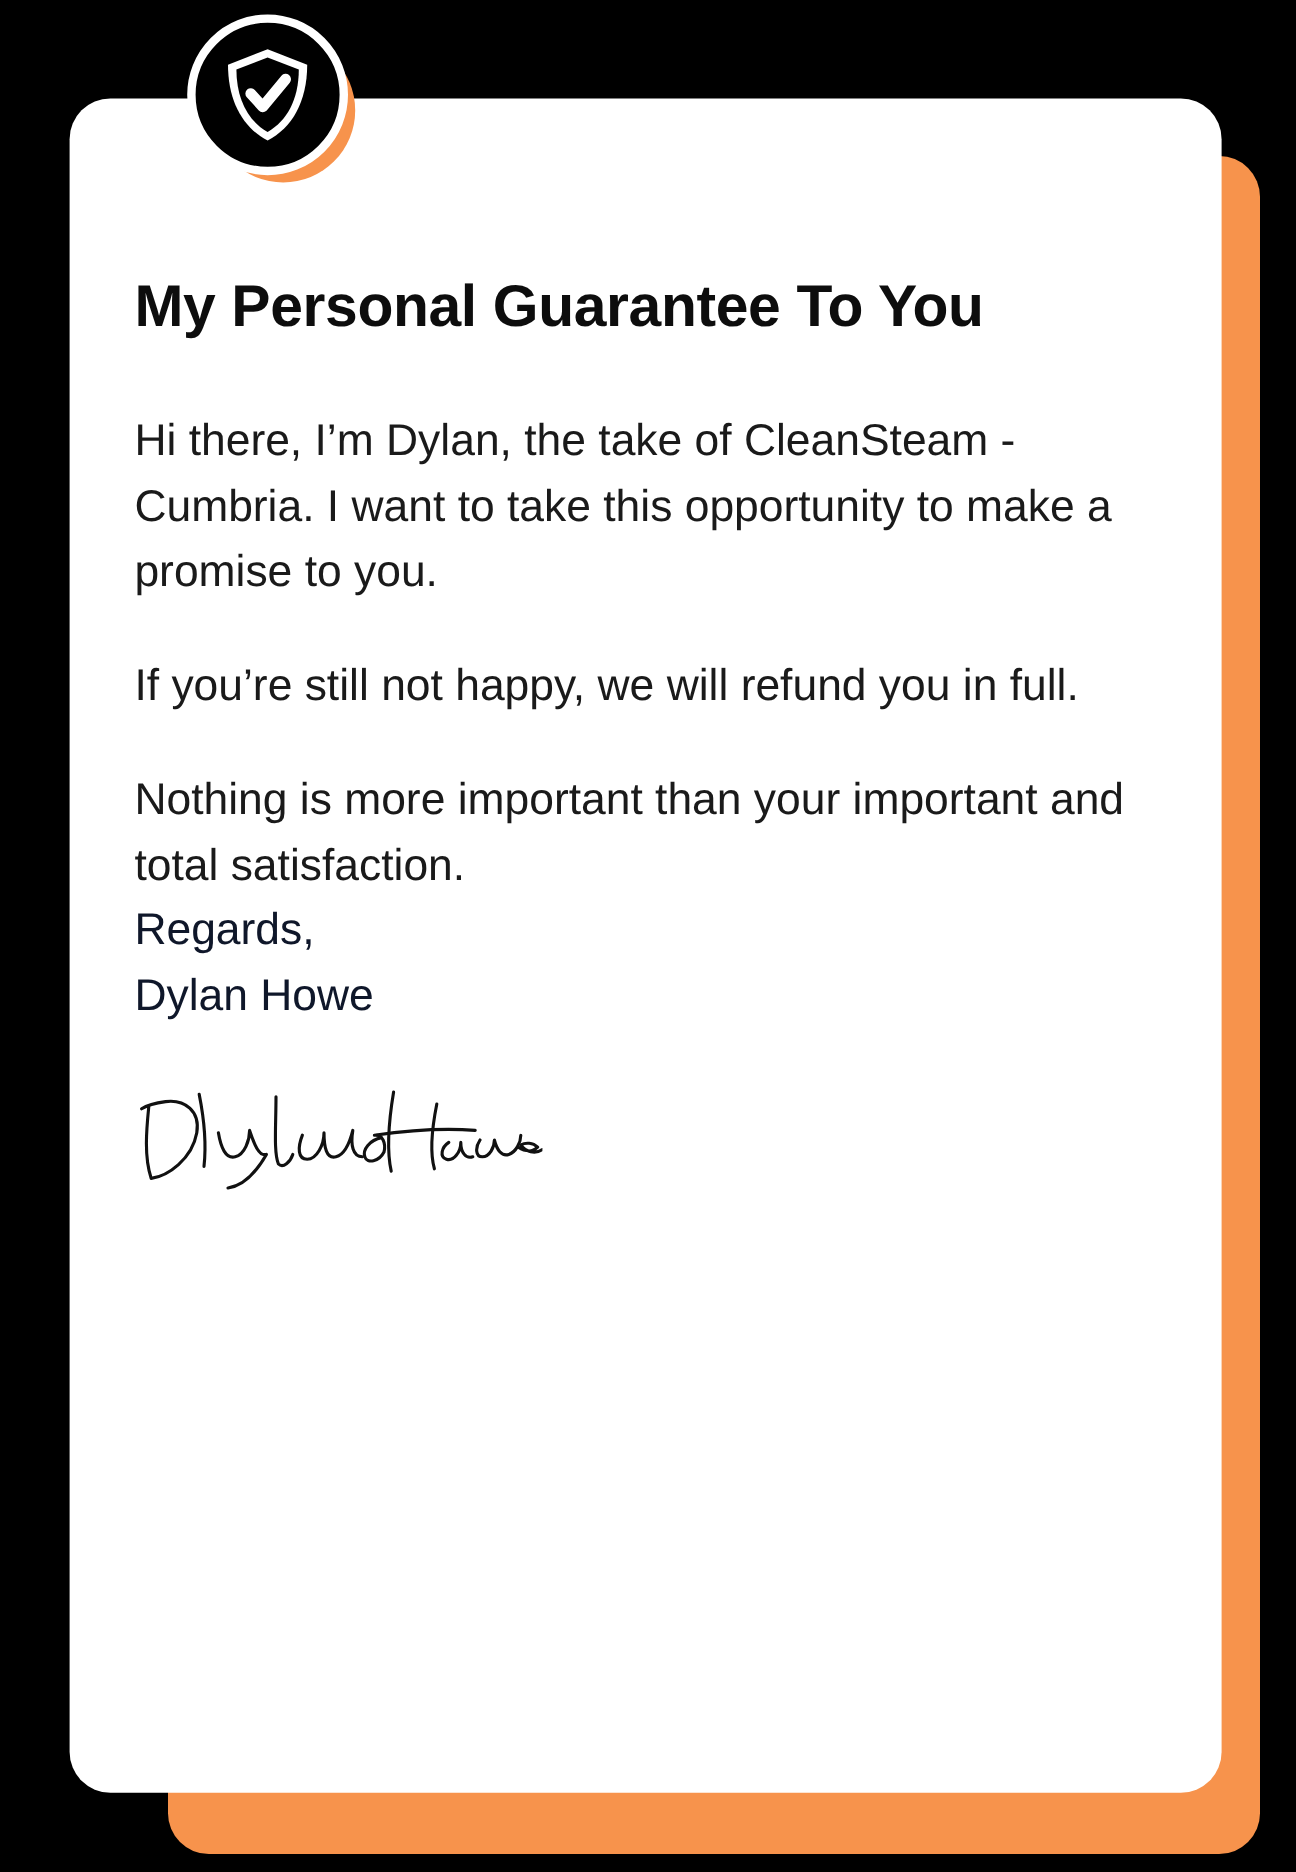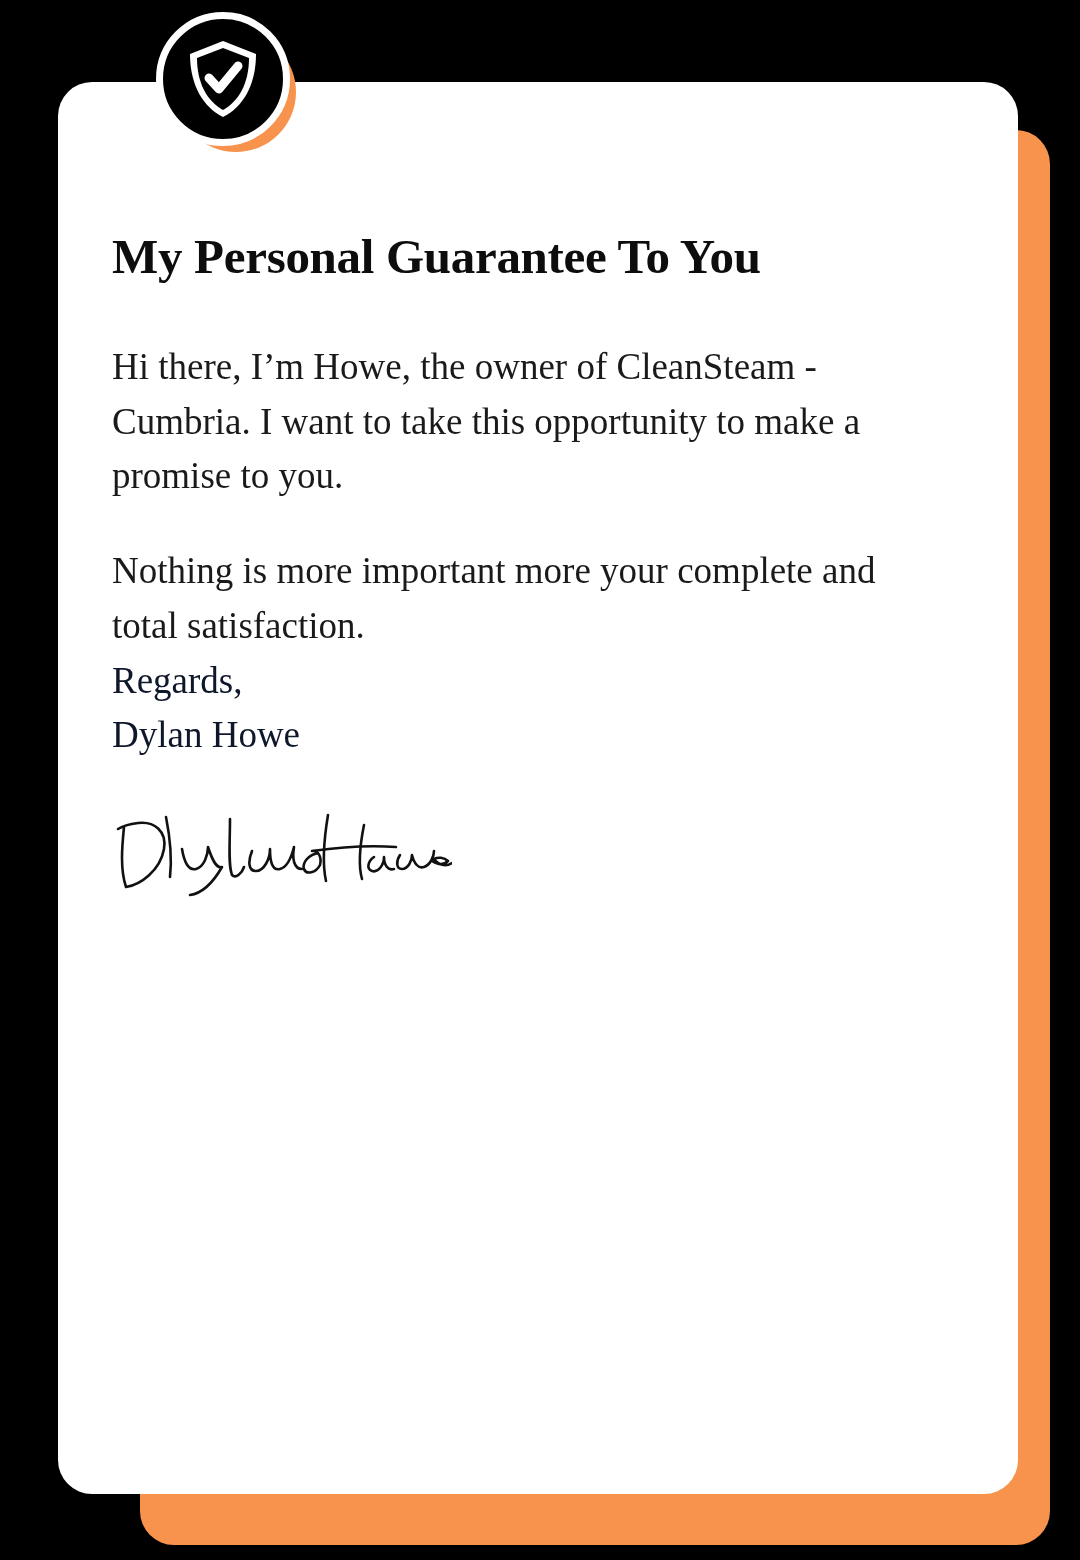--- a/index.html
+++ b/index.html
@@ -79,21 +79,20 @@
     display: block;
   }
 
   .card-inner {
     position: absolute;
     left: 0;
     top: 0;
     width: 100%;
     padding: 148px 72px 0 54px;
     box-sizing: border-box;
-    font-family: Liberation Serif, serif;
   }
 
   .card-title {
     font-size: 49px;
     font-weight: bold;
     color: #0d0d0d;
     letter-spacing: -0.3px;
     margin: 0 0 56px 0;
     line-height: 1.1;
   }
@@ -131,22 +130,23 @@
 
 <div class="stage">
 
   <div class="accent-card"></div>
 
   <div class="guarantee-card">
     <div class="card-inner">
 
       <h1 class="card-title">My Personal Guarantee To You</h1>
 
-      <p class="body-text">Hi there, I’m Howe, the owner of CleanSteam - Cumbria. I want to take this opportunity to make a promise to you.</p>
-      <p class="body-text">Nothing is more important more your complete and total satisfaction.</p>
+      <p class="body-text">Hi there, I’m Dylan, the take of CleanSteam - Cumbria. I want to take this opportunity to make a promise to you.</p>
+      <p class="body-text">If you’re still not happy, we will refund you in full.</p>
+      <p class="body-text">Nothing is more important than your important and total satisfaction.</p>
 
       <div class="signoff">
         <div>Regards,</div>
         <div>Dylan Howe</div>
       </div>
 
       <div class="signature">
 
         <svg width="340" height="96" viewBox="0 0 340 96" fill="none" xmlns="http://www.w3.org/2000/svg" aria-hidden="true">
           <g stroke="#111111" stroke-width="2.6" fill="none" stroke-linecap="round" stroke-linejoin="round">

